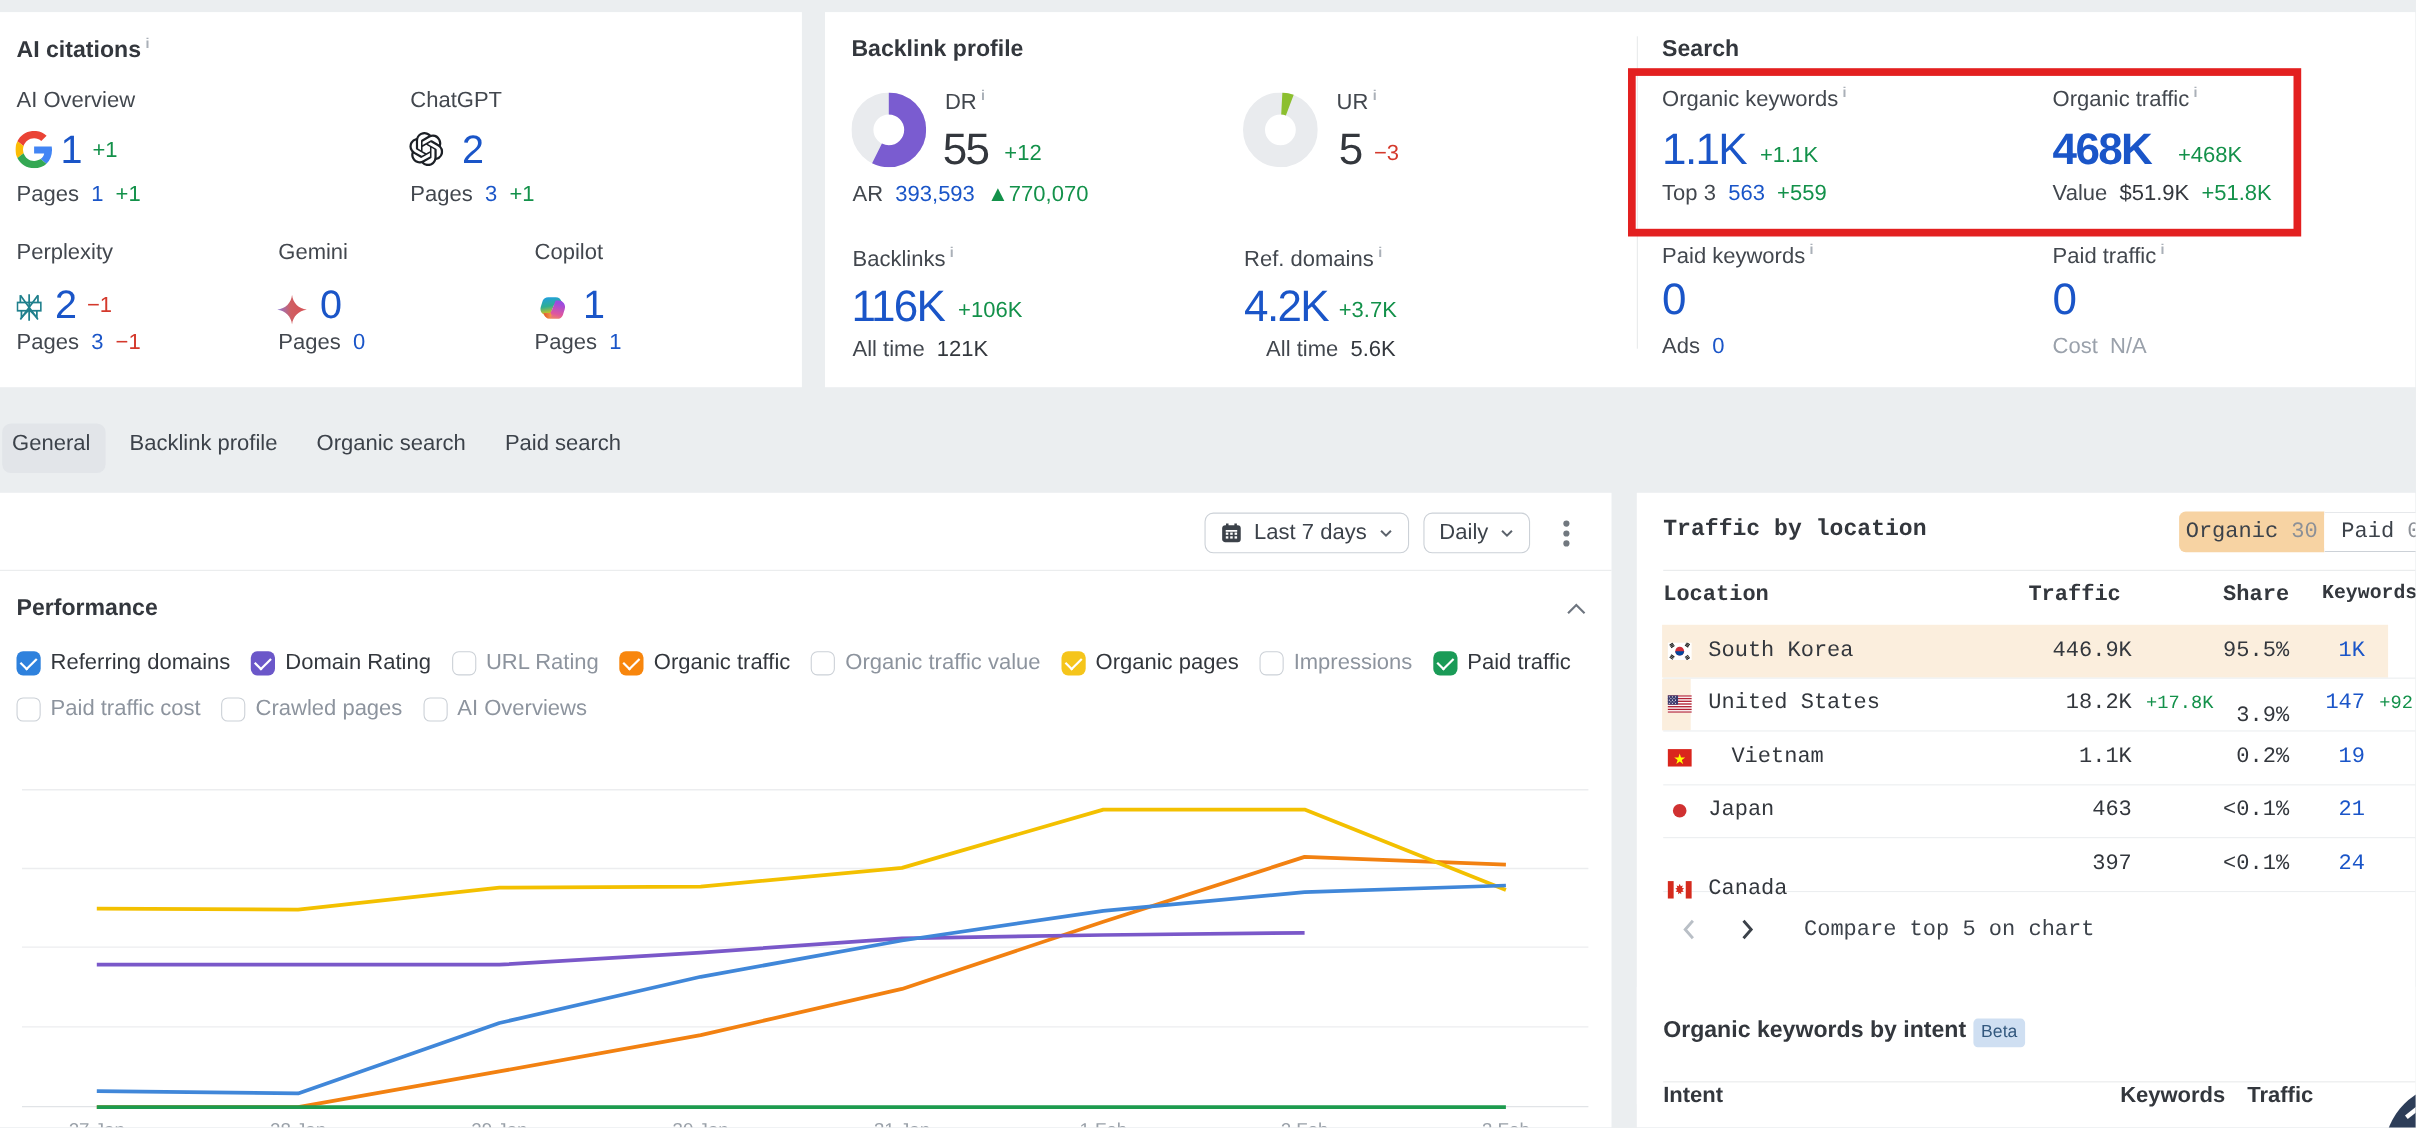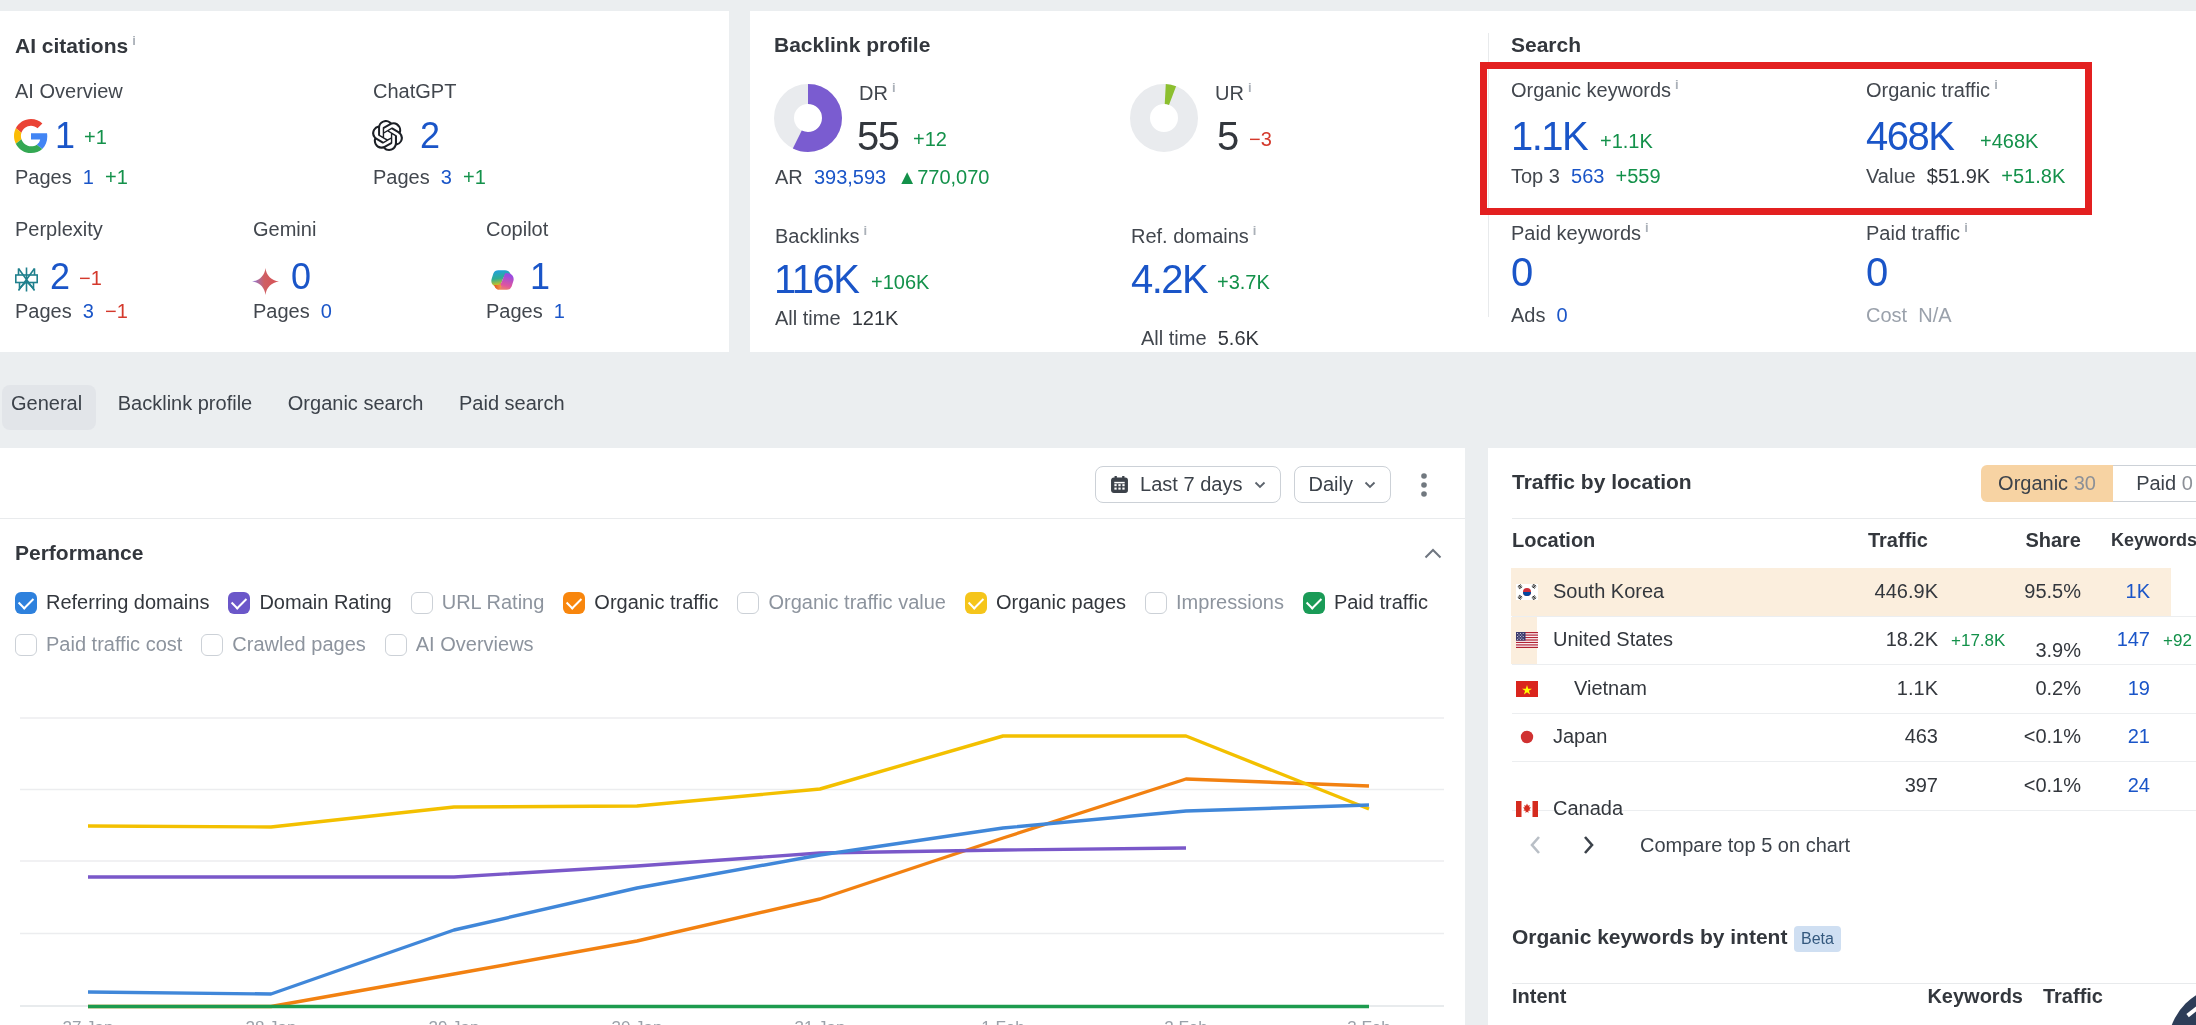--- a/index.html
+++ b/index.html
@@ -120,34 +120,34 @@
   <div class="abs t20 red" style="left:499px; top:117px;">−3</div>
 
   <div class="abs t21 lbl" style="left:25px; top:214px;">Backlinks<span class="isup">i</span></div>
   <div class="abs big blue" style="left:24px; top:248px;">116K</div>
   <div class="abs t20 green" style="left:121px; top:260px;">+106K</div>
   <div class="abs t21" style="left:25px; top:296px;"><span class="lbl">All time</span>&nbsp; <span class="dark">121K</span></div>
 
   <div class="abs t21 lbl" style="left:381px; top:214px;">Ref. domains<span class="isup">i</span></div>
   <div class="abs big blue" style="left:381px; top:248px;">4.2K</div>
   <div class="abs t20 green" style="left:467px; top:260px;">+3.7K</div>
-  <div class="abs t21" style="left:391px; top:296px;margin-top:20px;"><span class="lbl">All time</span>&nbsp; <span class="dark">5.6K</span></div>
+  <div class="abs t21" style="left:401px; top:296px;"><span class="lbl">All time</span>&nbsp; <span class="dark">5.6K</span></div>
 
   <div class="abs" style="left:738px; top:22px; width:1px; height:284px; background:#e8eaec;"></div>
 
   <div class="abs title" style="left:761px; top:22px;">Search</div>
   <div class="abs" style="left:730px; top:51px; width:612px; height:153px; border:7px solid #e32020;"></div>
 
   <div class="abs t21 lbl" style="left:761px; top:68px;">Organic keywords<span class="isup">i</span></div>
   <div class="abs big blue" style="left:761px; top:105px;">1.1K</div>
   <div class="abs t20 green" style="left:850px; top:119px;">+1.1K</div>
   <div class="abs t21" style="left:761px; top:154px;"><span class="lbl">Top 3</span>&nbsp; <span class="blue">563</span>&nbsp; <span class="green">+559</span></div>
 
   <div class="abs t21 lbl" style="left:1116px; top:68px;">Organic traffic<span class="isup">i</span></div>
-  <div class="abs big blue" style="left:1116px; top:105px;">468K</div>
+  <div class="abs big blue" style="left:1116px; top:105px;font-weight:bold;">468K</div>
   <div class="abs t20 green" style="left:1230px; top:119px;">+468K</div>
   <div class="abs t21" style="left:1116px; top:154px;"><span class="lbl">Value</span>&nbsp; <span class="dark">$51.9K</span>&nbsp; <span class="green">+51.8K</span></div>
 
   <div class="abs t21 lbl" style="left:761px; top:211px;">Paid keywords<span class="isup">i</span></div>
   <div class="abs big blue" style="left:761px; top:241px;">0</div>
   <div class="abs t21" style="left:761px; top:293px;"><span class="lbl">Ads</span>&nbsp; <span class="blue">0</span></div>
 
   <div class="abs t21 lbl" style="left:1116px; top:211px;">Paid traffic<span class="isup">i</span></div>
   <div class="abs big blue" style="left:1116px; top:241px;">0</div>
   <div class="abs t21 mut" style="left:1116px; top:293px;">Cost&nbsp; N/A</div>
@@ -248,21 +248,21 @@
         <text x="454" y="585">29 Jan</text>
         <text x="637" y="585">30 Jan</text>
         <text x="820" y="585">31 Jan</text>
         <text x="1003" y="585">1 Feb</text>
         <text x="1186" y="585">2 Feb</text>
         <text x="1369" y="585">3 Feb</text>
     </g>
   </svg>
 </div>
 
-<div class="card" style="left:1488px; top:448px; width:708px; height:556px;">
+<div class="card" style="left:1488px; top:448px; width:708px; height:556px;font-family:Liberation Mono, monospace;">
   <div class="abs title" style="left:24px; top:22px;">Traffic by location</div>
   <div class="abs row" style="left:493px; top:17px;">
     <div class="row t20" style="height:37px; width:132px; justify-content:center; background:#f7d3a3; border-radius:6px 0 0 6px; color:#3c424a;">Organic&nbsp; <span style="color:#8c9097;">30</span></div>
     <div class="row t20" style="height:37px; width:104px; justify-content:center; background:#fff; border:1px solid #ccd1d7; border-left:none; border-radius:0 6px 6px 0; color:#3c424a;">Paid&nbsp; <span style="color:#8c9097;">0</span></div>
   </div>
   <div class="abs" style="left:24px; top:70px; width:684px; height:1px; background:#e8eaec;"></div>
 
   <div class="abs t20 b" style="left:24px; top:81px;">Location</div>
   <div class="abs t20 b" style="left:330px; top:81px; width:110px; text-align:right;">Traffic</div>
   <div class="abs t20 b" style="left:473px; top:81px; width:120px; text-align:right;">Share</div>

